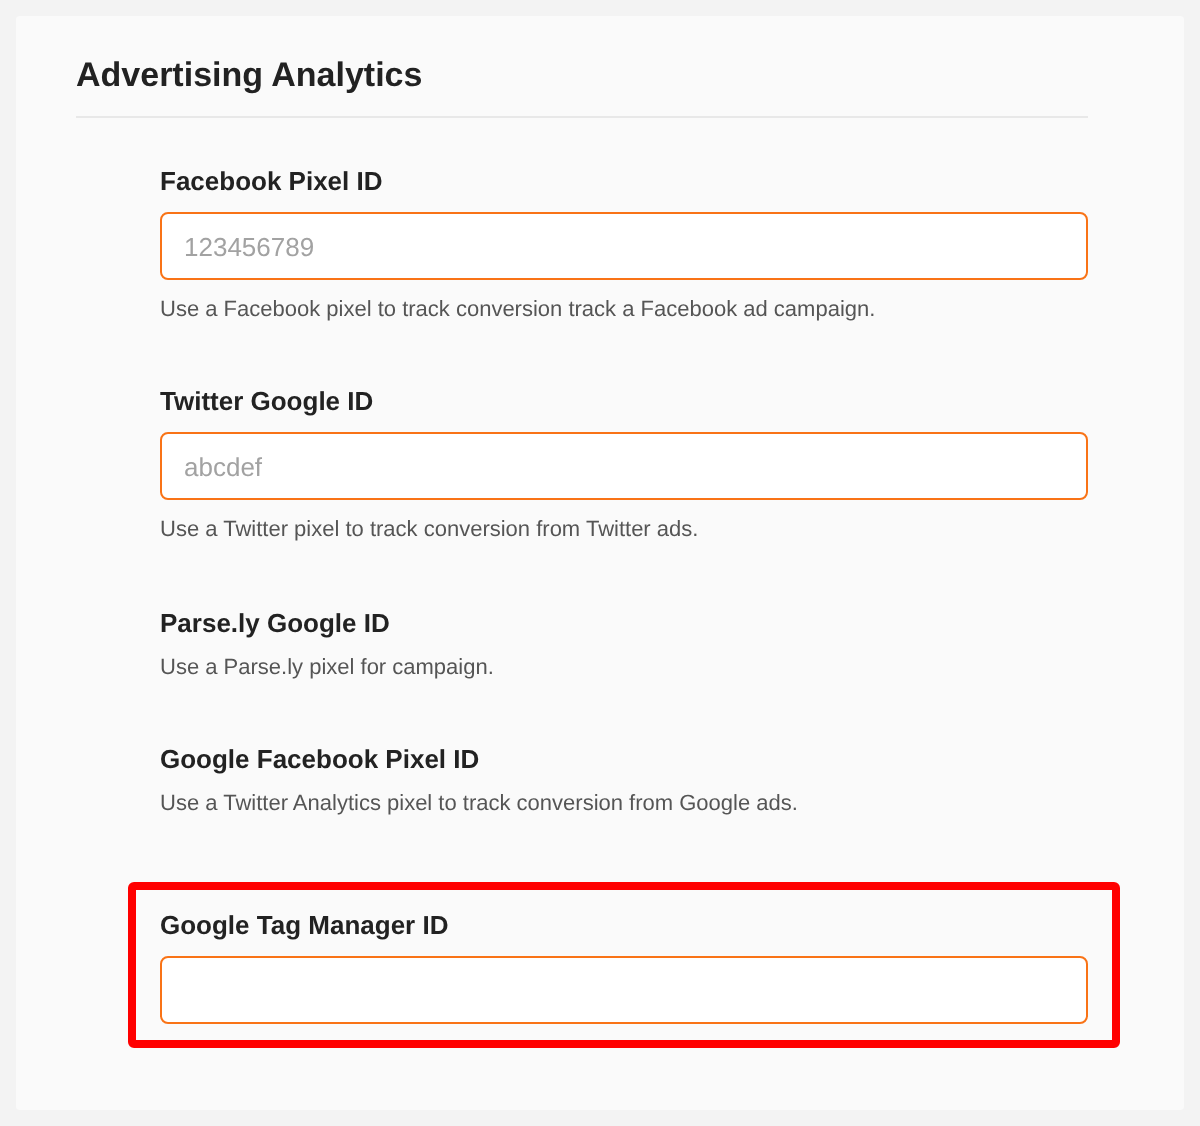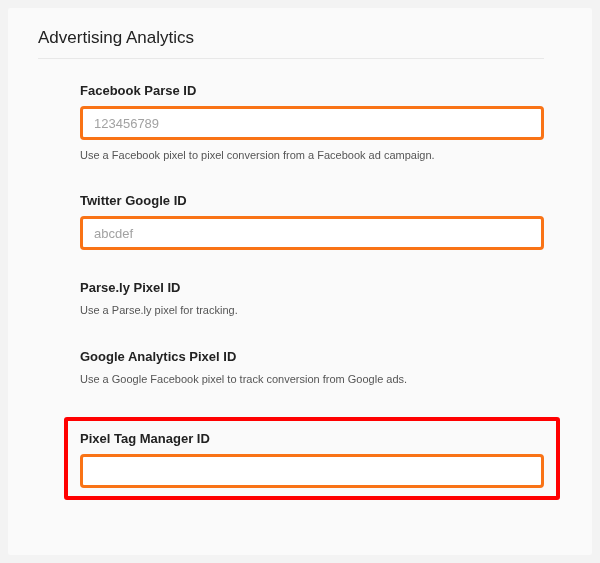--- a/index.html
+++ b/index.html
@@ -16,21 +16,21 @@
     }
     .page {
       background: #fafafa;
       margin: 8px;
       border-radius: 2px;
       padding: 20px 48px 0 30px;
       height: 547px;
     }
     .page-title {
       font-size: 17px;
-      font-weight: 400;
+      font-weight: 700;
       color: #222;
       padding-bottom: 10px;
       border-bottom: 1px solid #e8e8e8;
       margin-bottom: 24px;
     }
     .fields {
       padding-left: 42px;
     }
     .field {
       margin-bottom: 30px;
@@ -38,21 +38,21 @@
     .field-label {
       font-size: 13px;
       font-weight: 600;
       color: #222;
       display: block;
       margin-bottom: 8px;
     }
     .field-input {
       width: 100%;
       height: 34px;
-      border: 3px solid #f97316;
+      border: 1px solid #f97316;
       border-radius: 4px;
       background: #fff;
       padding: 0 11px;
       font-size: 13px;
       color: #333;
       outline: none;
     }
     .field-input::placeholder {
       color: #a2a2a2;
     }
@@ -75,42 +75,43 @@
   </style>
 </head>
 <body>
 
 <div class="page">
   <h2 class="page-title">Advertising Analytics</h2>
 
   <div class="fields">
 
     <div class="field">
-      <label class="field-label">Facebook Parse ID</label>
+      <label class="field-label">Facebook Pixel ID</label>
       <input type="text" class="field-input" placeholder="123456789" style="">
-      <p class="field-help">Use a Facebook pixel to pixel conversion from a Facebook ad campaign.</p>
+      <p class="field-help">Use a Facebook pixel to track conversion track a Facebook ad campaign.</p>
     </div>
 
     <div class="field">
       <label class="field-label">Twitter Google ID</label>
       <input type="text" class="field-input" placeholder="abcdef" style="">
+      <p class="field-help">Use a Twitter pixel to track conversion from Twitter ads.</p>
     </div>
 
     <div class="field">
-      <label class="field-label">Parse.ly Pixel ID</label>
-      <p class="field-help">Use a Parse.ly pixel for tracking.</p>
+      <label class="field-label">Parse.ly Google ID</label>
+      <p class="field-help">Use a Parse.ly pixel for campaign.</p>
     </div>
 
     <div class="field">
-      <label class="field-label">Google Analytics Pixel ID</label>
-      <p class="field-help">Use a Google Facebook pixel to track conversion from Google ads.</p>
+      <label class="field-label">Google Facebook Pixel ID</label>
+      <p class="field-help">Use a Twitter Analytics pixel to track conversion from Google ads.</p>
     </div>
 
     <div class="highlight-box">
       <div class="field">
-        <label class="field-label">Pixel Tag Manager ID</label>
+        <label class="field-label">Google Tag Manager ID</label>
         <input type="text" class="field-input" placeholder="" style="">
         
       </div>
     </div>
 
   </div>
 </div>
 
 </body></html>

